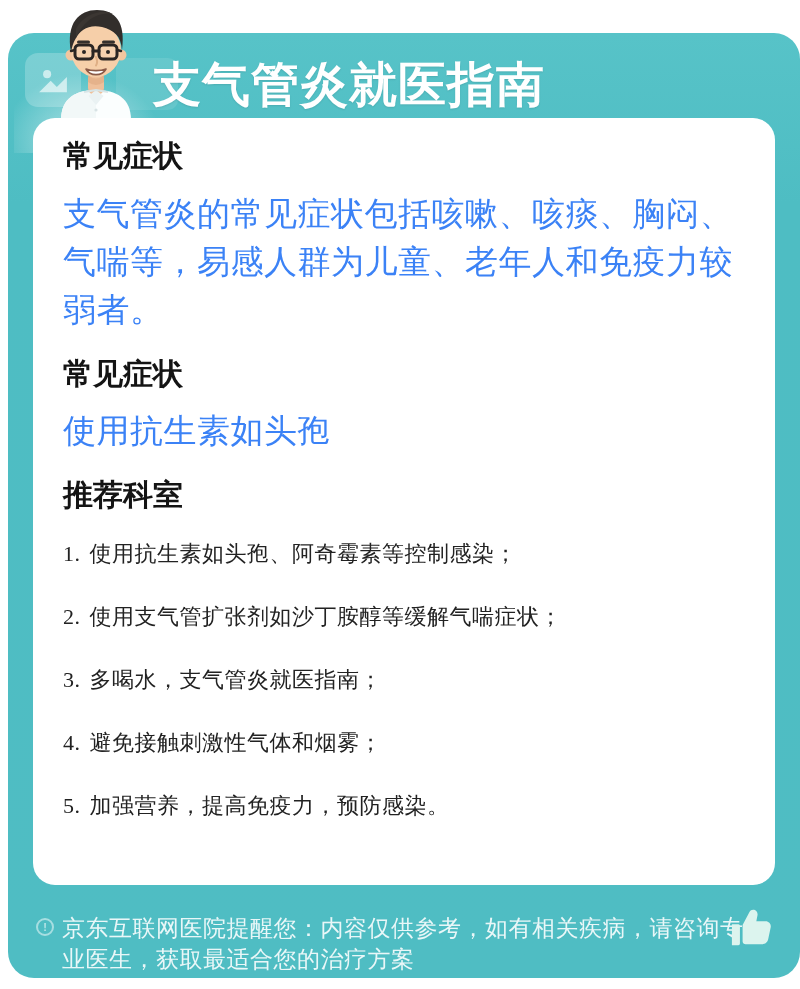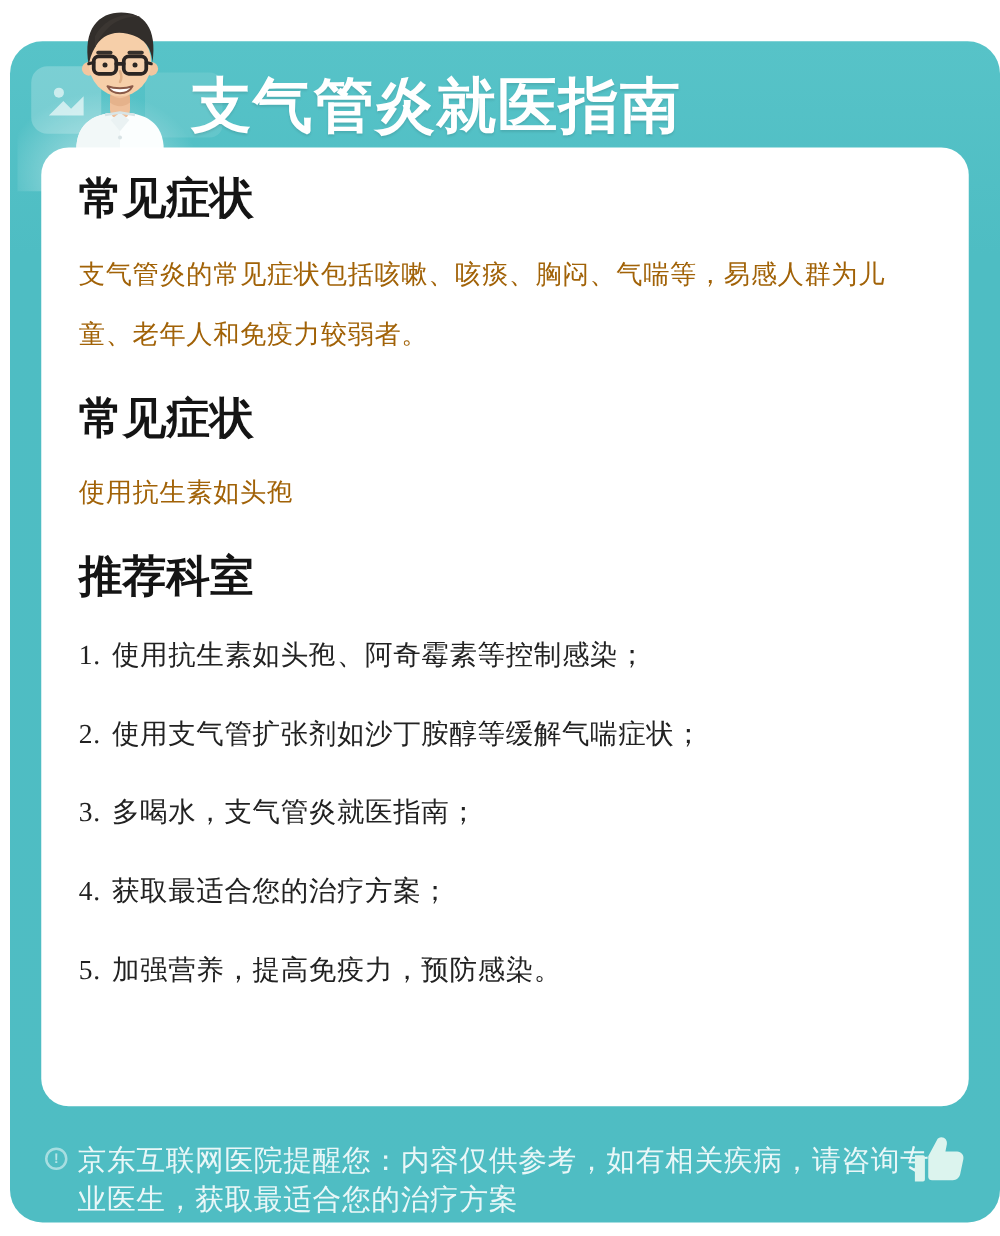--- a/index.html
+++ b/index.html
@@ -74,31 +74,31 @@
     position: absolute;
     left: 25px; right: 25px; top: 85px;
     height: 767px;
     background: #ffffff;
     border-radius: 22px;
     padding: 16px 30px 0 30px;
     overflow: hidden;
   }
 
   .card h2 {
-    font-size: 35px;
+    font-size: 30px;
     font-weight: 700;
     color: #141414;
     line-height: 1.22;
     margin-top: 22px;
   }
   .card h2.first { margin-top: 4px; }
 
   .card p.body-text {
-    font-size: 21px;
-    color: #a16207;
+    font-size: 33px;
+    color: #3b82f6;
     line-height: 48px;
     margin-top: 15px;
     letter-spacing: 0.5px;
   }
 
   .care-list { list-style: none; }
   .care-list li {
     font-size: 22px;
     color: #222222;
     line-height: 46px;
@@ -207,21 +207,21 @@
       <p class="body-text">支气管炎的常见症状包括咳嗽、咳痰、胸闷、气喘等，易感人群为儿童、老年人和免疫力较弱者。</p>
 
       <h2>常见症状</h2>
       <p class="body-text">使用抗生素如头孢</p>
 
       <h2>推荐科室</h2>
       <ol class="care-list">
         <li><span class="num">1.</span><span>使用抗生素如头孢、阿奇霉素等控制感染；</span></li>
         <li><span class="num">2.</span><span>使用支气管扩张剂如沙丁胺醇等缓解气喘症状；</span></li>
         <li><span class="num">3.</span><span>多喝水，支气管炎就医指南；</span></li>
-        <li><span class="num">4.</span><span>获取最适合您的治疗方案；</span></li>
+        <li><span class="num">4.</span><span>避免接触刺激性气体和烟雾；</span></li>
         <li><span class="num">5.</span><span>加强营养，提高免疫力，预防感染。</span></li>
       </ol>
     </div>
 
     <div class="info-badge">!</div>
 
     <div class="disclaimer">京东互联网医院提醒您：内容仅供参考，如有相关疾病，请咨询专业医生，获取最适合您的治疗方案</div>
 
     <div class="thumb-button">
       <svg viewBox="0 0 24 22" aria-hidden="true">

